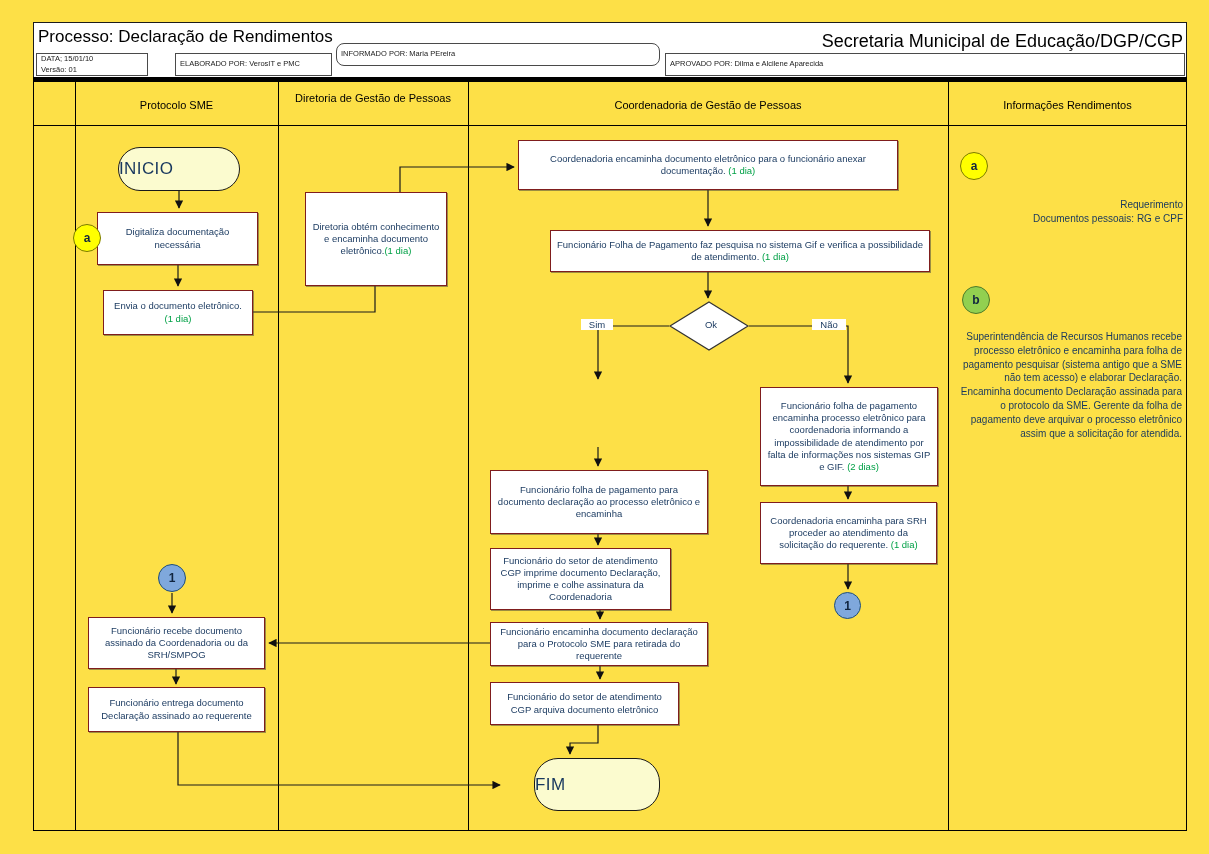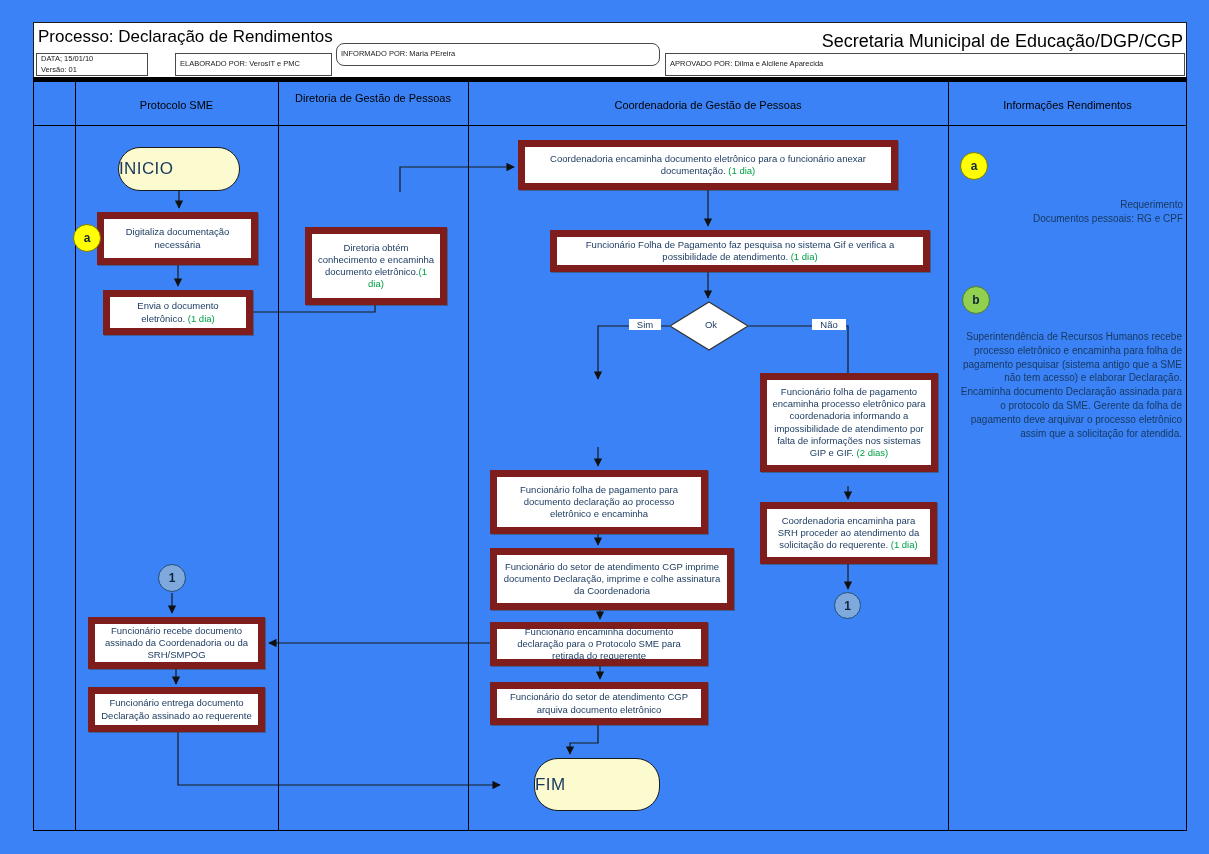--- a/index.html
+++ b/index.html
@@ -1,32 +1,32 @@
 <!DOCTYPE html>
 <html><head>
 <meta charset="utf-8">
 <style>
   html,body{margin:0;padding:0;background:#fff;}
   body{font-family:"Liberation Sans", sans-serif;}
-  #canvas{position:relative;width:1209px;height:854px;background:#3b82f6;overflow:hidden;}
+  #canvas{position:relative;width:1209px;height:854px;background:#fde047;overflow:hidden;}
 
   .hdr-box{position:absolute;left:33px;top:22px;width:1154px;height:56px;border:1.5px solid #1c1c1c;box-sizing:border-box;background:#fff;}
   .proc-title{position:absolute;left:38px;top:27px;font-size:17px;color:#000;}
   .org-title{position:absolute;right:26px;top:31px;font-size:18px;color:#000;}
   .info-box{position:absolute;border:1px solid #4a4a4a;font-size:7.5px;color:#1a1a1a;box-sizing:border-box;display:flex;flex-direction:column;justify-content:center;padding:1px 4px;line-height:1.35;background:#fff;}
 
   .thick-bar{position:absolute;left:33px;top:77px;width:1154px;height:5px;background:#000;z-index:4;}
   .lanes{position:absolute;left:33px;top:78px;width:1154px;height:753px;border:1.5px solid #000;box-sizing:border-box;z-index:0;}
   .vline{position:absolute;top:78px;width:1px;height:753px;background:#000;z-index:1;}
   .hline{position:absolute;left:33px;top:125px;width:1154px;height:1px;background:#000;z-index:1;}
   .lane-label{position:absolute;text-align:center;font-size:11px;color:#000;z-index:1;line-height:1.3;}
 
   svg.connlayer{position:absolute;left:0;top:0;z-index:1;}
 
-  .pbox{position:absolute;background:#fff;border:7px solid #7f1d1d;box-shadow:1px 1px 0 rgba(60,60,60,.5);display:flex;align-items:center;justify-content:center;text-align:center;color:#17375E;font-size:9.5px;line-height:1.28;padding:12px 5px;box-sizing:border-box;z-index:2;}
+  .pbox{position:absolute;background:#fff;border:1px solid #7f1d1d;box-shadow:1px 1px 0 rgba(60,60,60,.5);display:flex;align-items:center;justify-content:center;text-align:center;color:#17375E;font-size:9.5px;line-height:1.28;padding:12px 5px;box-sizing:border-box;z-index:2;}
   .time{color:#00A046;}
   .stadium{position:absolute;border-radius:24px;background:#FBFBCF;border:1.4px solid #1a1a1a;display:flex;align-items:center;color:#17375E;font-size:17px;letter-spacing:.4px;box-sizing:border-box;z-index:2;}
   .circle{position:absolute;border-radius:50%;display:flex;align-items:center;justify-content:center;font-weight:bold;font-size:12px;z-index:3;box-sizing:border-box;color:#10253F;}
   .c-yellow{background:#FFFF00;border:1.3px solid #7a7a00;}
   .c-green{background:#92D050;border:1.3px solid #4F7A28;}
   .c-blue{background:#7FA8DC;border:1.3px solid #1F4E79;}
   .conn-label{position:absolute;font-size:9.5px;color:#17375E;background:#fff;z-index:2;padding:0 2px;text-align:center;}
   .ann{position:absolute;font-size:10px;color:#17375E;line-height:1.38;z-index:2;text-align:right;}
 </style>
 </head>
@@ -110,51 +110,51 @@
   <div class="circle c-blue" style="left:158px;top:564px;width:28px;height:28px;">
     <span>1</span>
   </div>
   <div class="pbox" style="left:88px;top:617px;width:177px;height:52px;">
     <div><span>Funcionário recebe documento assinado da Coordenadoria ou da SRH/SMPOG</span></div>
   </div>
   <div class="pbox" style="left:88px;top:687px;width:177px;height:45px;">
     <div><span>Funcionário entrega documento Declaração assinado ao requerente</span></div>
   </div>
 
-  <div class="pbox" style="left:305px;top:192px;width:142px;height:78px;margin-top:35px;">
+  <div class="pbox" style="left:305px;top:192px;width:142px;height:94px;">
     <div><span>Diretoria obtém conhecimento e encaminha  documento eletrônico.</span><span class="time">(1 dia)</span></div>
   </div>
 
   <div class="pbox" style="left:518px;top:140px;width:380px;height:50px;">
     <div><span>Coordenadoria encaminha  documento eletrônico para o funcionário anexar documentação.</span><span class="time"> (1 dia)</span></div>
   </div>
   <div class="pbox" style="left:518px;top:230px;width:380px;height:42px;margin-left:32px;">
     <div><span>Funcionário Folha de Pagamento faz pesquisa no sistema Gif e verifica a possibilidade de atendimento.</span><span class="time"> (1 dia)</span></div>
   </div>
   <div class="conn-label" style="left:694px;top:319px;width:30px;background:transparent;">Ok</div>
-  <div class="conn-label" style="left:581px;top:319px;width:28px;margin-left:48px;">Sim</div>
+  <div class="conn-label" style="left:581px;top:319px;width:28px;">Sim</div>
   <div class="conn-label" style="left:812px;top:319px;width:30px;">Não</div>
 
   <div class="pbox" style="left:490px;top:470px;width:218px;height:64px;">
     <div><span>Funcionário folha de pagamento para documento declaração ao processo eletrônico  e encaminha</span></div>
   </div>
-  <div class="pbox" style="left:490px;top:548px;width:244px;height:62px;">
+  <div class="pbox" style="left:490px;top:548px;width:181px;height:62px;">
     <div><span>Funcionário do setor de atendimento CGP imprime documento Declaração, imprime e colhe assinatura da Coordenadoria</span></div>
   </div>
   <div class="pbox" style="left:490px;top:622px;width:218px;height:44px;">
     <div><span>Funcionário encaminha documento declaração para o Protocolo SME para retirada do requerente</span></div>
   </div>
-  <div class="pbox" style="left:490px;top:682px;width:218px;height:43px;">
+  <div class="pbox" style="left:490px;top:682px;width:189px;height:43px;">
     <div><span>Funcionário do setor de atendimento CGP arquiva documento eletrônico</span></div>
   </div>
   <div class="stadium" style="left:534px;top:758px;width:126px;height:53px;">
     <span>FIM</span>
   </div>
 
-  <div class="pbox" style="left:760px;top:373px;width:178px;height:99px;">
+  <div class="pbox" style="left:760px;top:387px;width:178px;height:99px;">
     <div><span>Funcionário folha de pagamento encaminha processo eletrônico para coordenadoria informando a impossibilidade de atendimento por falta de informações nos sistemas GIP e GIF.</span><span class="time"> (2 dias)</span></div>
   </div>
   <div class="pbox" style="left:760px;top:502px;width:177px;height:62px;">
     <div><span>Coordenadoria encaminha para SRH proceder ao atendimento da solicitação do requerente.</span><span class="time"> (1 dia)</span></div>
   </div>
   <div class="circle c-blue" style="left:834px;top:592px;width:27px;height:27px;">
     <span>1</span>
   </div>
 
   <div class="circle c-yellow" style="left:960px;top:152px;width:28px;height:28px;">

